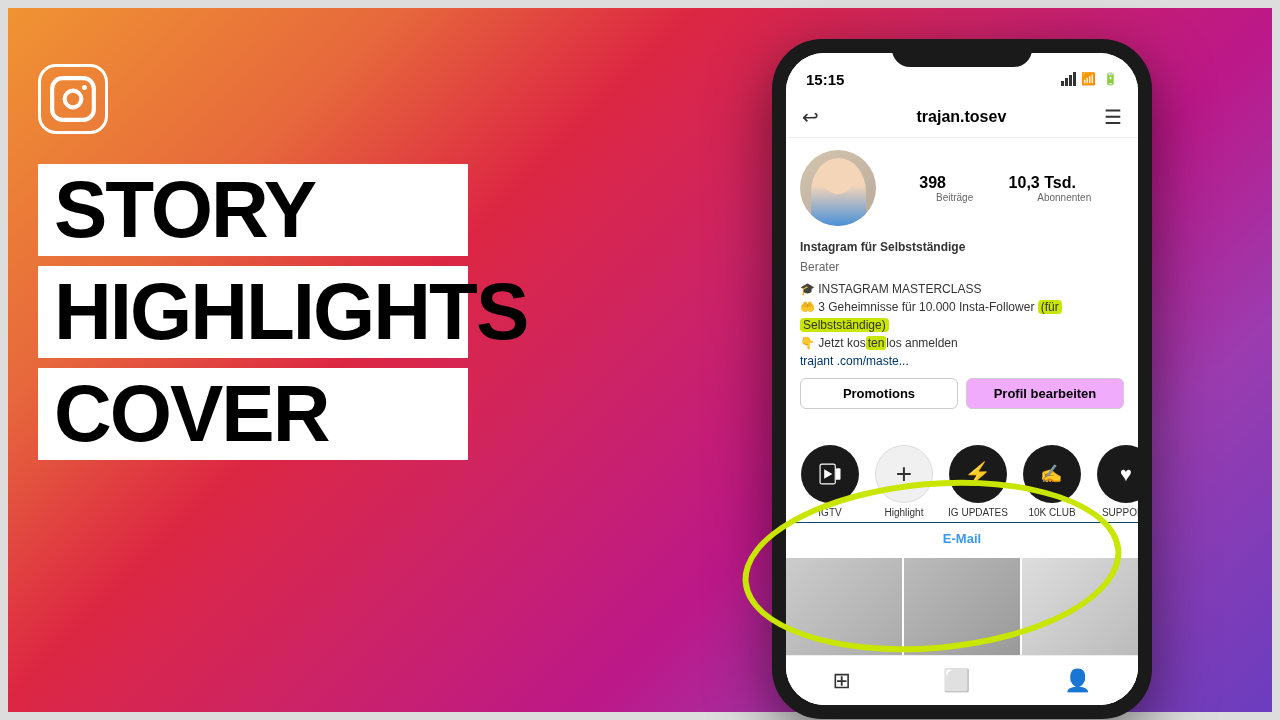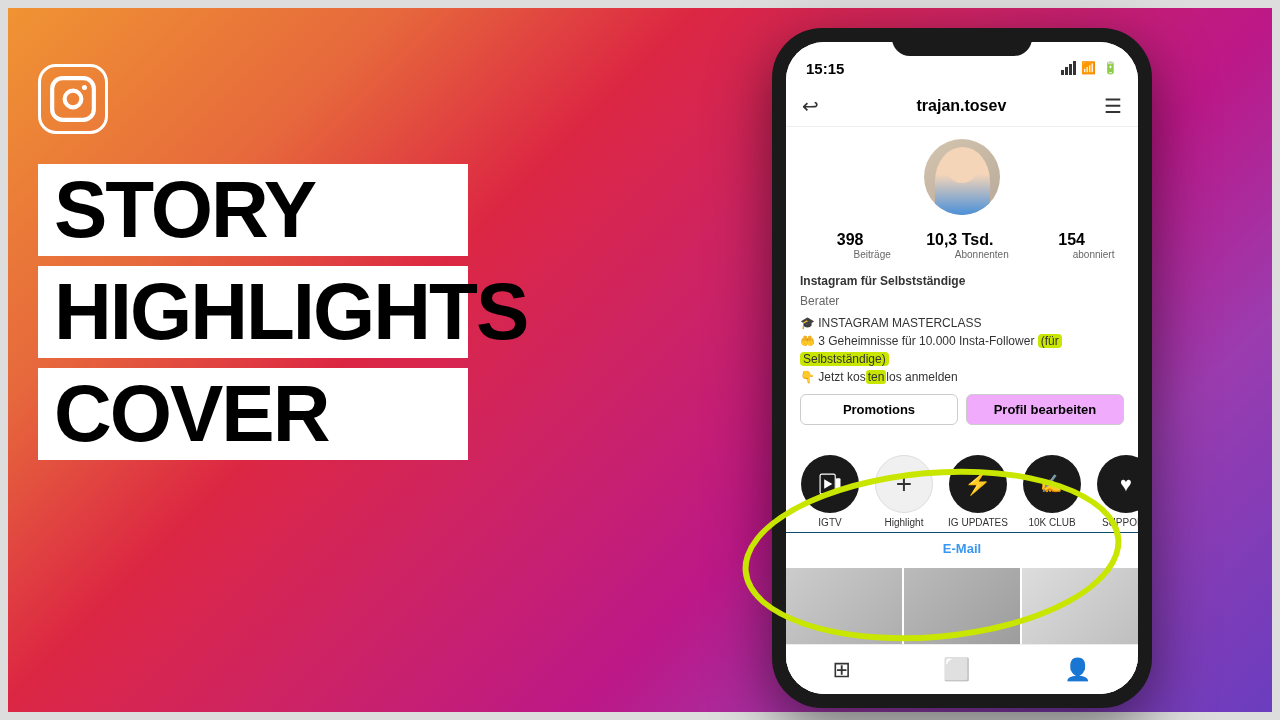--- a/index.html
+++ b/index.html
@@ -60,21 +60,21 @@
       color: black;
       line-height: 1;
       letter-spacing: -2px;
       text-transform: uppercase;
     }
 
     
     .right-panel {
       position: absolute;
       right: 30px;
-      top: 20px;
+      top: 31px;
       width: 560px;
       height: 672px;
     }
 
     .phone-outer {
       position: absolute;
       left: 50%;
       transform: translateX(-50%);
       width: 380px;
       height: 680px;
@@ -159,21 +159,20 @@
     
     .profile-section {
       padding: 12px 14px;
     }
 
     .profile-row {
       display: flex;
       align-items: center;
       gap: 16px;
       margin-bottom: 12px;
-      flex-direction: column;
     }
 
     .avatar-circle {
       width: 76px;
       height: 76px;
       border-radius: 50%;
       background: linear-gradient(145deg, #d4c5b0, #b8a898);
       flex-shrink: 0;
       overflow: hidden;
       display: flex;
@@ -220,21 +219,21 @@
     .stat-label {
       font-size: 10px;
       color: #666;
       display: block;
       padding-left: 44px;
     }
 
     .profile-buttons {
       display: flex;
       gap: 8px;
-      margin-bottom: 10px;
+      margin-bottom: 16px;
     }
 
     .profile-btn {
       flex: 1;
       padding: 7px;
       border: 1px solid #ccc;
       border-radius: 6px;
       background: #f0abfc;
       font-size: 13px;
       font-weight: 600;
@@ -476,20 +475,21 @@
               </div>
             </div>
 
             <div class="bio-section">
               <div class="bio-name">Instagram für Selbstständige</div>
               <div class="bio-role">Berater</div>
               <div>🎓 INSTAGRAM MASTERCLASS</div>
               <div>🤲 3 Geheimnisse für 10.000 Insta-Follower <span class="highlight-text-yellow">(für</span></div>
               <div><span class="highlight-text-yellow">Selbstständige)</span></div>
               <div>👇 Jetzt kos<span style="background:#c8e600; border-radius:3px; padding:0 2px;">ten</span>los anmelden</div>
+              <div><span class="bio-link">trajant<span style="opacity:0.5">    </span>.com/maste...</span></div>
             </div>
 
             <div class="profile-buttons" style="margin-top:8px;">
               <div class="profile-btn primary">Promotions</div>
               <div class="profile-btn">Profil bearbeiten</div>
             </div>
           </div>
 
           <div class="highlights-section">
             <div class="highlights-row">

